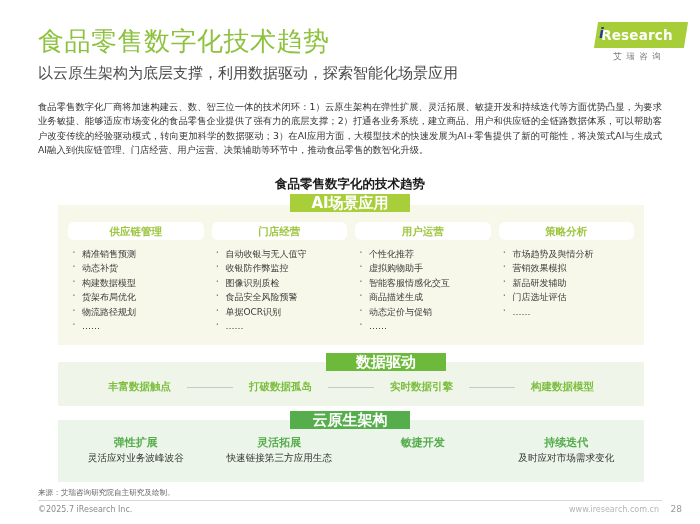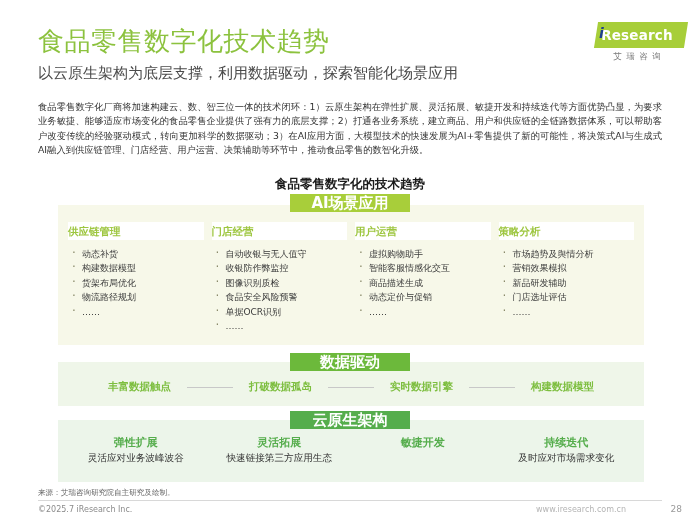--- a/index.html
+++ b/index.html
@@ -67,32 +67,32 @@
   .band-data{top:362px;height:44px;background:#EFF6E9;}
   .band-cloud{top:420px;height:62px;background:#ECF5EA;}
 
   .pill{
     position:absolute;left:50%;transform:translateX(-50%);
     width:120px;height:18px;line-height:18px;text-align:center;
     color:#ffffff;font-size:15px;font-weight:bold;
     z-index:6;
   }
   .pill-ai{top:194px;background:#A8CE3A;}
-  .pill-data{top:353px;background:#6CB93B;}
+  .pill-data{top:353px;background:#6CB93B;margin-left:36px;}
   .pill-cloud{top:411px;background:#55AD4C;}
 
   
   .ai-cols{
     position:absolute;left:58px;top:222px;width:586px;height:120px;
     display:flex;gap:8px;padding:0 10px;box-sizing:border-box;
   }
   .ai-col{flex:1 1 0;min-width:0;}
   .ai-head{
-    background:#ffffff;height:18px;line-height:18px;text-align:left;
-    color:#9DC63F;font-size:10.5px;font-weight:bold;
+    background:#ffffff;height:18px;line-height:18px;text-align:center;
+    color:#9DC63F;font-size:10.5px;font-weight:bold;border-radius:6px;
   }
   .ai-list{margin:7px 0 0 0;padding:0;list-style:none;}
   .ai-list li{
     position:relative;
     font-size:9px;line-height:14.4px;color:#3b3b3b;
     padding-left:14px;white-space:nowrap;
   }
   .ai-list li::before{
     content:"·";position:absolute;left:4px;top:-1px;
     color:#8a8a6a;font-size:12px;line-height:14.4px;
@@ -129,21 +129,21 @@
     font-size:7.6px;color:#666666;
   }
   .foot-rule{
     position:absolute;left:38px;top:500px;width:624px;height:1px;background:#d8d8d8;
   }
   .copyright{
     position:absolute;left:38px;top:505px;
     font-size:8px;color:#8a8a8a;
   }
   .foot-url{
-    position:absolute;right:74px;top:505px;
+    position:absolute;right:41px;top:505px;
     font-size:8px;color:#b4b4b4;
   }
   .page-no{
     position:absolute;right:18px;top:504px;
     font-size:9px;color:#9a9a9a;
   }
 </style>
 </head>
 <body>
 
@@ -166,20 +166,21 @@
   <div class="fig-title">食品零售数字化的技术趋势</div>
 
   <div class="band band-ai"></div>
   <div class="pill pill-ai">AI场景应用</div>
 
   <div class="ai-cols">
 
     <div class="ai-col">
       <div class="ai-head">供应链管理</div>
       <ul class="ai-list">
+        <li>精准销售预测</li>
         <li>动态补货</li>
         <li>构建数据模型</li>
         <li>货架布局优化</li>
         <li>物流路径规划</li>
         <li>……</li>
       </ul>
     </div>
 
     <div class="ai-col">
       <div class="ai-head">门店经营</div>
@@ -189,20 +190,21 @@
         <li>图像识别质检</li>
         <li>食品安全风险预警</li>
         <li>单据OCR识别</li>
         <li>……</li>
       </ul>
     </div>
 
     <div class="ai-col">
       <div class="ai-head">用户运营</div>
       <ul class="ai-list">
+        <li>个性化推荐</li>
         <li>虚拟购物助手</li>
         <li>智能客服情感化交互</li>
         <li>商品描述生成</li>
         <li>动态定价与促销</li>
         <li>……</li>
       </ul>
     </div>
 
     <div class="ai-col">
       <div class="ai-head">策略分析</div>

